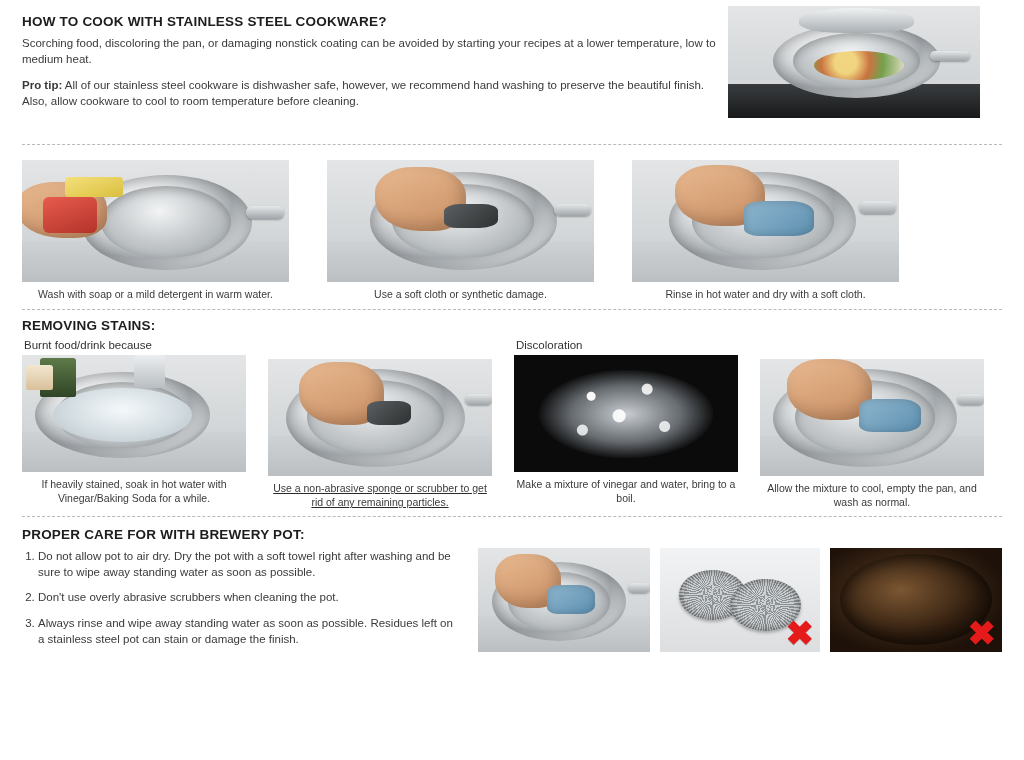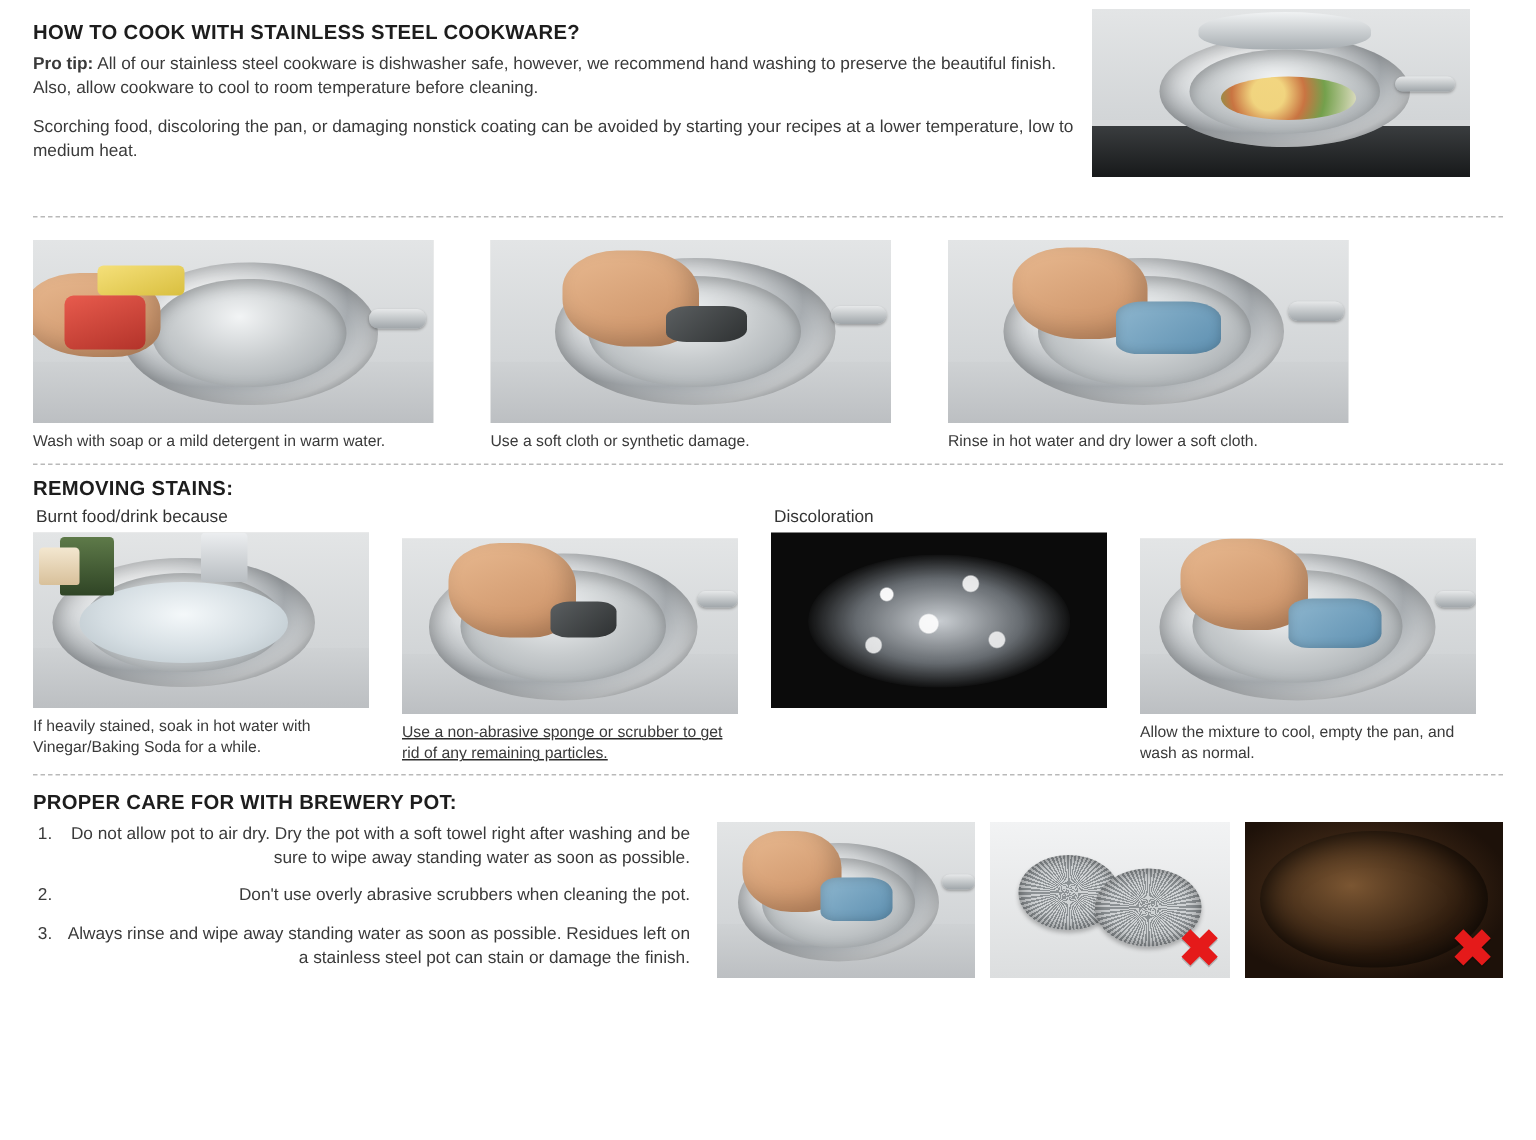--- a/index.html
+++ b/index.html
@@ -37,21 +37,21 @@
     margin: 0;
   }
   .divider {
     border: none;
     border-top: 1px dashed #b9b9b9;
     margin: 0;
   }
   .caption {
     font-size: 10.5px;
     line-height: 1.35;
-    text-align: left;
+    text-align: center;
     color: #3a3a3a;
     margin-top: 5px;
   }
   .sub-label {
     font-size: 11.5px;
     color: #333;
     margin: 0 0 4px 2px;
   }
 
   
@@ -201,21 +201,20 @@
   }
   .row4 .cell { width: 224px; }
   .row4 .photo { width: 224px; height: 117px; }
 
   
   #sec-brewery { padding-top: 10px; }
   #sec-brewery .intro { margin: 7px 0 12px 0; }
   .brewery-body {
     display: flex;
     gap: 18px;
-    text-align: right;
   }
   .ol-list {
     margin: 0;
     padding-left: 16px;
     width: 430px;
     font-size: 11.5px;
     line-height: 1.42;
     color: #3a3a3a;
   }
   .ol-list li { margin-bottom: 9px; }
@@ -230,22 +229,22 @@
   .bp3 { width: 172px; }
 </style>
 </head>
 <body>
 
 <div class="page">
 
   <section id="sec-intro">
     <div class="text-col">
       <h2 class="section-title">HOW TO COOK WITH STAINLESS STEEL COOKWARE?</h2>
+      <p class="body-text">Scorching food, discoloring the pan, or damaging nonstick coating can be avoided by starting your recipes at a lower temperature, low to medium heat.</p>
       <p class="body-text"><strong>Pro tip:</strong><span> All of our stainless steel cookware is dishwasher safe, however, we recommend hand washing to preserve the beautiful finish. Also, allow cookware to cool to room temperature before cleaning.</span></p>
-      <p class="body-text">Scorching food, discoloring the pan, or damaging nonstick coating can be avoided by starting your recipes at a lower temperature, low to medium heat.</p>
     </div>
 
     <div class="photo">
       <div class="bg-wall"></div>
       <div class="bg-floor" style="background:linear-gradient(180deg,#3a3d3f,#17191a);height:30%;"></div>
       <div class="pan" style="left:18%;top:16%;width:66%;height:66%;"></div>
       <div class="handle" style="right:4%;top:40%;width:16%;height:9%;"></div>
       <div style="position:absolute;left:34%;top:40%;width:36%;height:26%;border-radius:50%;background:radial-gradient(circle at 35% 40%,#f2d47a 0 18%,#c96f3a 40%,#6f9e45 62%,#e6e2c8 100%);opacity:.95;"></div>
       <div style="position:absolute;left:28%;top:2%;width:46%;height:22%;border-radius:50% 50% 40% 40%;background:linear-gradient(180deg,#f0f2f3,#a8aeb2);"></div>
     </div>
@@ -284,21 +283,21 @@
 
       <div class="cell">
         <div class="photo">
           <div class="bg-wall"></div>
           <div class="bg-floor"></div>
           <div class="pan" style="left:14%;top:10%;width:70%;height:80%;"></div>
           <div class="handle" style="right:1%;top:34%;width:14%;height:10%;"></div>
           <div class="hand" style="left:16%;top:4%;width:34%;height:50%;"></div>
           <div class="cloth" style="left:42%;top:34%;width:26%;height:28%;"></div>
         </div>
-        <div class="caption">Rinse in hot water and dry lower a soft cloth.</div>
+        <div class="caption">Rinse in hot water and dry with a soft cloth.</div>
       </div>
 
     </div>
   </section>
 
   <hr class="divider">
 
   <section id="sec-stains">
     <h2 class="section-title">REMOVING STAINS:</h2>
 
@@ -328,20 +327,21 @@
           <div class="sponge-dark" style="left:44%;top:36%;width:20%;height:20%;"></div>
         </div>
         <div class="caption">Use a non-abrasive sponge or scrubber to get rid of any remaining particles.</div>
       </div>
 
       <div class="cell">
         <div class="sub-label">Discoloration</div>
         <div class="photo dark">
           <div class="boil"></div>
         </div>
+        <div class="caption">Make a mixture of vinegar and water, bring to a boil.</div>
       </div>
 
       <div class="cell" style="padding-top:20px;">
         <div class="photo">
           <div class="bg-wall"></div>
           <div class="bg-floor"></div>
           <div class="pan" style="left:6%;top:8%;width:82%;height:84%;"></div>
           <div class="handle" style="right:0%;top:30%;width:12%;height:9%;"></div>
           <div class="hand" style="left:12%;top:0%;width:38%;height:52%;"></div>
           <div class="cloth" style="left:44%;top:34%;width:28%;height:28%;"></div>

